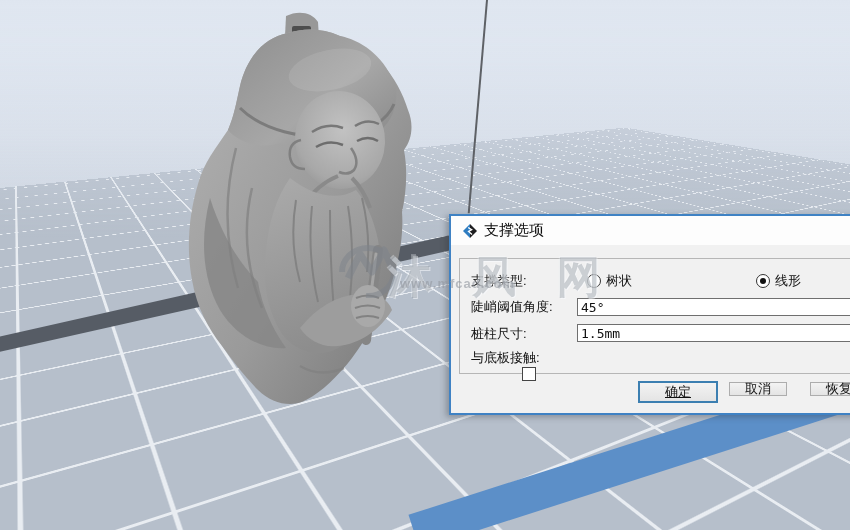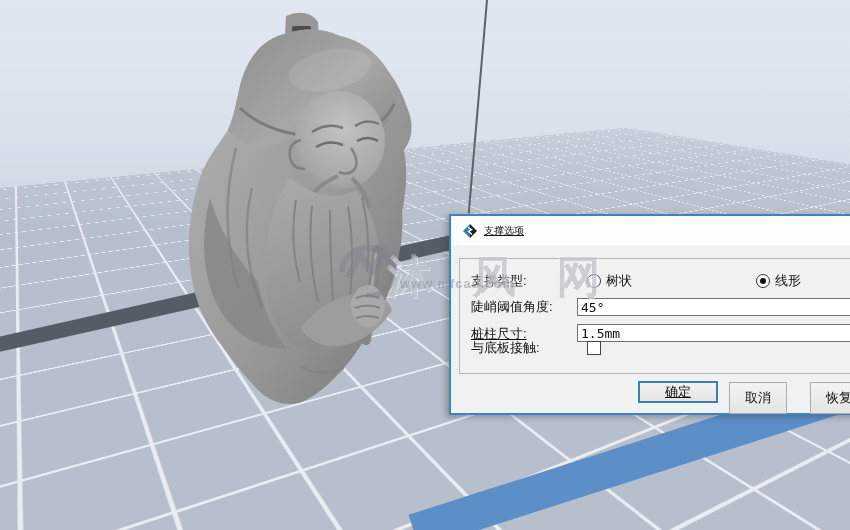--- a/index.html
+++ b/index.html
@@ -61,21 +61,21 @@
   .dialog{
     position:absolute;z-index:10;left:449px;top:214px;width:420px;height:197px;
     border:2px solid #3f82c4;background:#f1f1f1;
     box-shadow:-3px 2px 6px rgba(50,55,60,.35);
     font-size:13px;color:#111;
   }
   .titlebar{
     position:absolute;left:0;top:0;right:0;height:29px;background:#fdfdfd;
     display:flex;align-items:center;padding-left:12px;gap:7px;
   }
-  .title-text{font-size:10px;color:#111;text-decoration:underline;}
+  .title-text{font-size:15px;color:#111;}
   .groupbox{
     position:absolute;left:8px;top:42px;width:500px;height:114px;
     border:1px solid #b6b6b6;background:#f1f1f1;
   }
   .row{position:absolute;left:11px;display:flex;align-items:center;}
   .row-label{display:inline-block;width:106px;font-size:13px;color:#111;}
   .radio{
     display:inline-block;width:12px;height:12px;border:1px solid #333;
     border-radius:50%;background:#fff;box-sizing:content-box;position:relative;
   }
@@ -86,21 +86,21 @@
   .radio-label{margin-left:5px;font-size:13px;}
   .txt-input{
     position:absolute;height:16px;width:292px;border:1px solid #6f6f6f;background:#fff;
     font-family:"DejaVu Sans Mono","Liberation Mono",monospace;font-size:13px;
     padding:0 0 0 3px;color:#111;outline:none;
   }
   .checkbox{
     display:inline-block;width:12px;height:12px;border:1px solid #444;background:#fff;
   }
   .btn{
-    position:absolute;height:32px;border:1px solid #adadad;
+    position:absolute;height:14px;border:1px solid #adadad;
     background:linear-gradient(180deg,#f3f3f3,#e4e4e4);
     font-size:13px;color:#111;display:flex;align-items:center;justify-content:center;
     cursor:pointer;box-sizing:border-box;
   }
   .btn-default{border:2px solid #3c7fb1;height:22px;text-decoration:underline;}
 </style>
 </head>
 <body>
 
 <div class="scene">
@@ -222,26 +222,26 @@
         <span class="radio-label">树状</span>
         <span class="radio checked" style="margin-left:124px;"></span>
         <span class="radio-label">线形</span>
       </div>
 
       <div class="row" style="top:39px;">
         <span class="row-label">陡峭阈值角度:</span>
       </div>
       <input class="txt-input" style="left: 117px; top: 39px;" type="text" value="45°">
 
-      <div class="row" style="top:66px;text-decoration:underline;">
+      <div class="row" style="top:66px;">
         <span class="row-label">桩柱尺寸:</span>
       </div>
       <input class="txt-input" style="left: 117px; top: 65px;" type="text" value="1.5mm">
 
-      <div class="row" style="top:80px;">
+      <div class="row" style="top:90px;flex-direction:column;">
         <span class="row-label">与底板接触:</span>
         <span class="checkbox" style="margin-left:10px;"></span>
       </div>
     </div>
 
     <button class="btn btn-default" style="left:187px;top:165px;width:80px;">确定</button>
     <button class="btn" style="left:278px;top:166px;width:58px;">取消</button>
     <button class="btn" style="left:359px;top:166px;width:58px;">恢复</button>
   </div>
 

